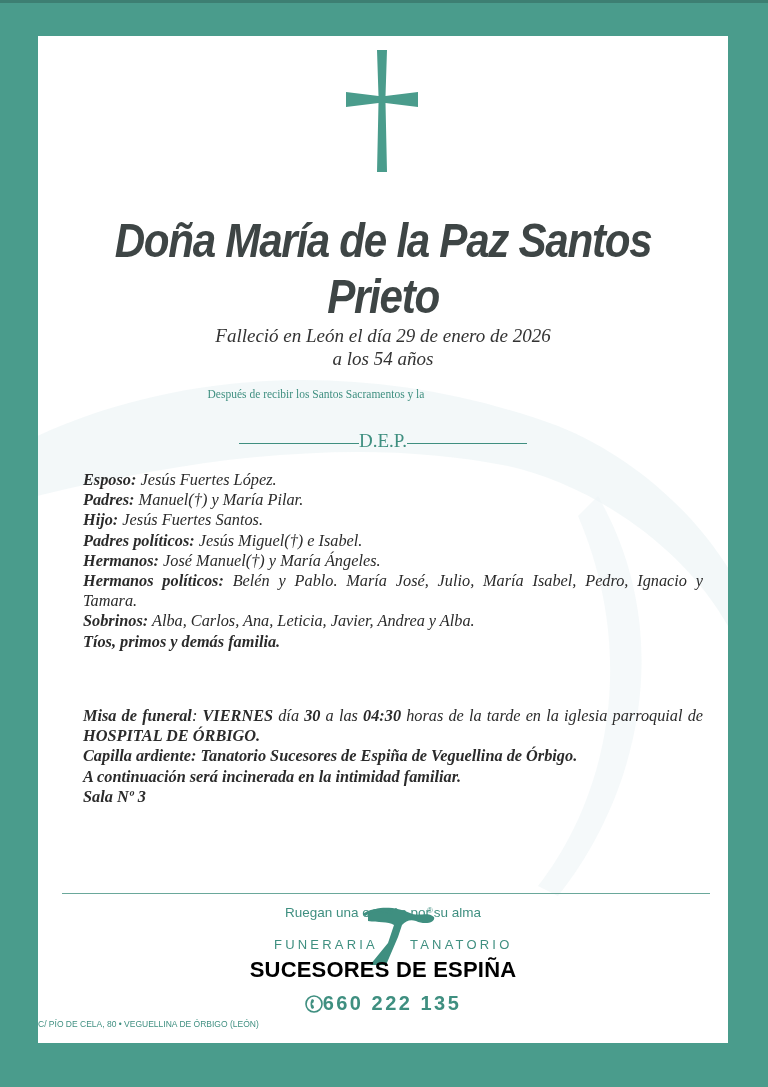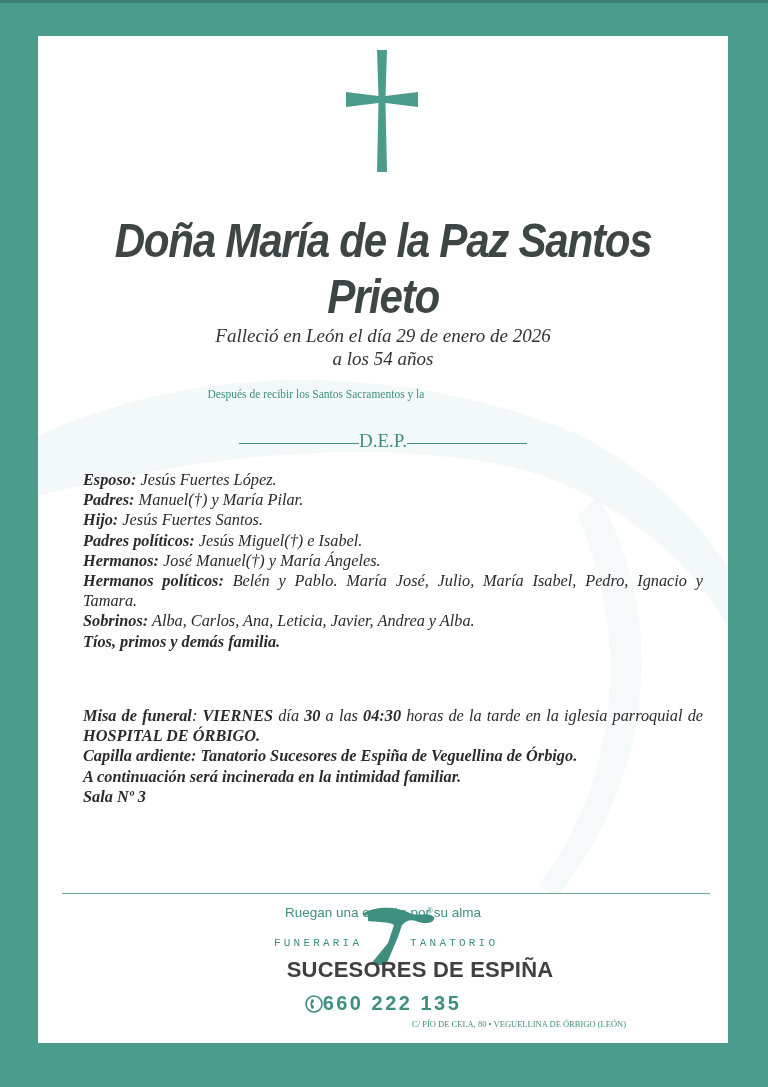--- a/index.html
+++ b/index.html
@@ -49,40 +49,39 @@
   }
   .funeral .row { text-align: justify; }
   .pray {
     position: absolute; left: 0; top: 869px; width: 690px; text-align: center;
     font-family: "Liberation Sans", sans-serif; font-size: 13.5px; color: #3f8f80;
   }
   .hr { position: absolute; left: 24px; top: 857px; width: 648px; height: 1px; background: #6aa89b; }
   .logo { position: absolute; left: 320px; top: 867px; width: 80px; height: 62px; }
   .reg { position: absolute; left: 389px; top: 870px; font-family: "Liberation Sans", sans-serif; font-size: 8px; color: #3f8f80; }
   .fun-label, .tan-label {
-    position: absolute; top: 901px; font-family: Liberation Mono, monospace; font-size: 11px;
+    position: absolute; top: 901px; font-family: Liberation Sans, sans-serif; font-size: 13px;
     color: #3f8f80; letter-spacing: 3.2px;
   }
   .fun-label { left: 236px; }
   .tan-label { left: 372px; }
   .brand {
     position: absolute; left: 0; top: 921px; width: 690px; text-align: center;
-    font-family: "Liberation Sans", sans-serif; font-weight: bold; font-size: 22px; color: #404040;
+    font-family: "Liberation Sans", sans-serif; font-weight: bold; font-size: 22px; color: #000000;
     letter-spacing: 0.2px;
-    padding-left: 37px;
   }
   .phone {
     position: absolute; left: 0; top: 956px; width: 690px; text-align: center;
     font-family: "Liberation Sans", sans-serif; font-weight: bold; font-size: 20px; color: #3f8f80;
     letter-spacing: 2.5px; display: flex; justify-content: center; align-items: center; 
   }
   .phone svg { width: 18px; height: 18px; }
   .address {
-    position: absolute; left: 0; top: 983px; width: 588px; text-align: right;
-    font-family: Liberation Serif, serif; font-size: 8.5px; color: #3f8f80;
+    position: absolute; left: 0; top: 983px; width: 588px; text-align: left;
+    font-family: Liberation Sans, sans-serif; font-size: 8.5px; color: #3f8f80;
   }
 </style>
 </head>
 <body>
 
 <div class="frame-edge"></div>
 
 <div class="panel">
 
   <svg class="watermark" viewBox="0 0 690 1007">

